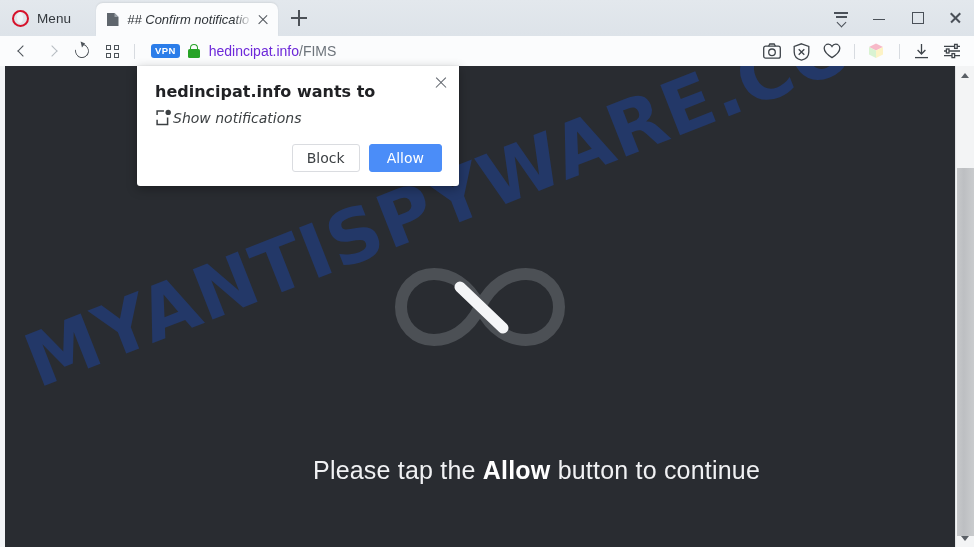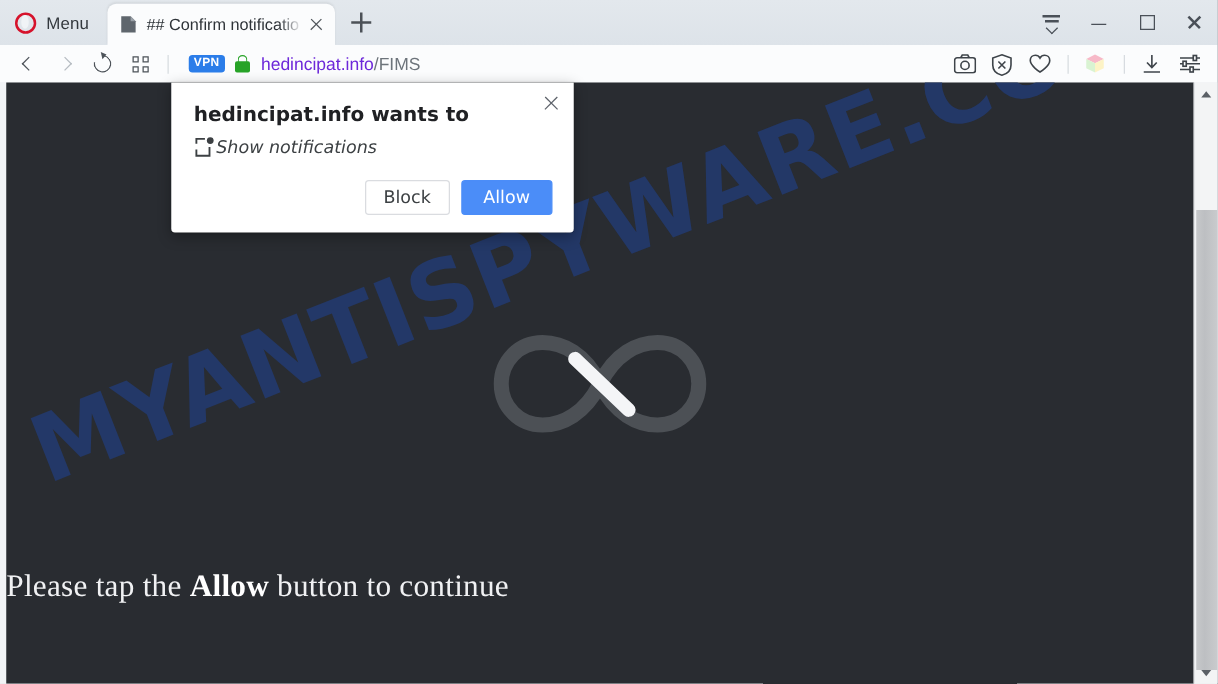--- a/index.html
+++ b/index.html
@@ -58,27 +58,28 @@
   .menu-label {
     font-size: 13.5px;
     color: #33383d;
     letter-spacing: .1px;
   }
 
   .tab {
     position: relative;
     width: 182px;
     height: 33px;
-    margin-left: 5px;
+    margin-left: 15px;
     background: #fbfcfd;
     border-radius: 7px 7px 0 0;
     display: flex;
     align-items: center;
     padding: 0 6px 0 10px;
     box-shadow: 0 -1px 2px rgba(0,0,0,.07);
+    font-style: italic;
   }
   .tab-favicon {
     flex: 0 0 auto;
     width: 14px; height: 15px;
     margin-right: 7px;
     position: relative;
   }
   .tab-favicon svg { display:block; }
   .tab-title {
     flex: 1 1 auto;
@@ -334,24 +335,24 @@
     width: 950px;
     display: flex;
     justify-content: center;
   }
   .infinity { position: relative; width: 180px; height: 86px; }
 
   .hint {
     position: absolute;
     left: 0; top: 390px;
     width: 755px;
-    text-align: left;
+    text-align: right;
     color: #f0f1f3;
     font-size: 25px;
-    font-family: Liberation Serif, serif;
+    font-family: Liberation Sans, sans-serif;
     font-weight: 300;
     letter-spacing: .2px;
   }
   .hint b { font-weight: bold; color: #ffffff; }
 
   
   .scrollbar {
     position: absolute;
     right: 0; top: 66px;
     width: 19px; height: 481px;

